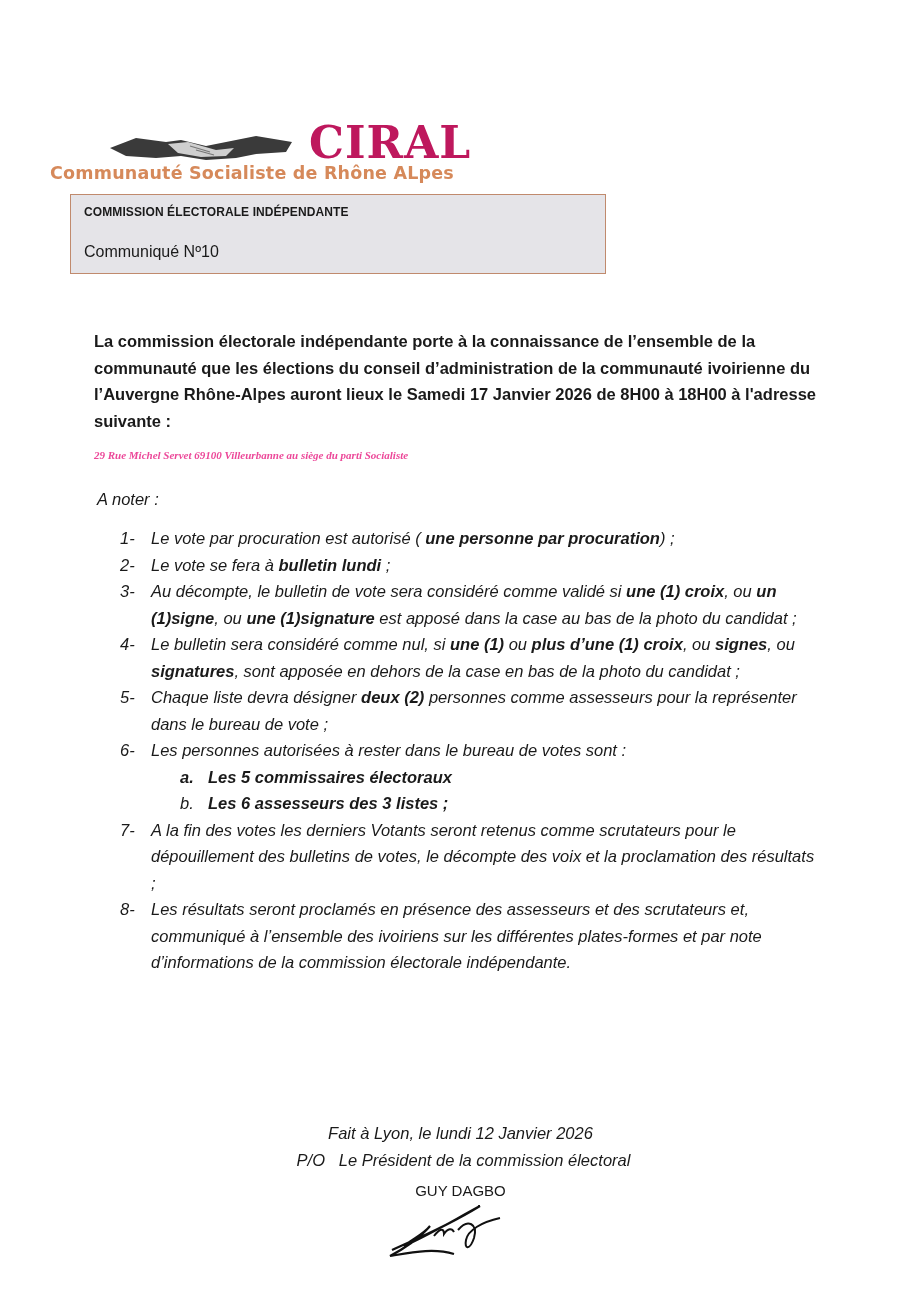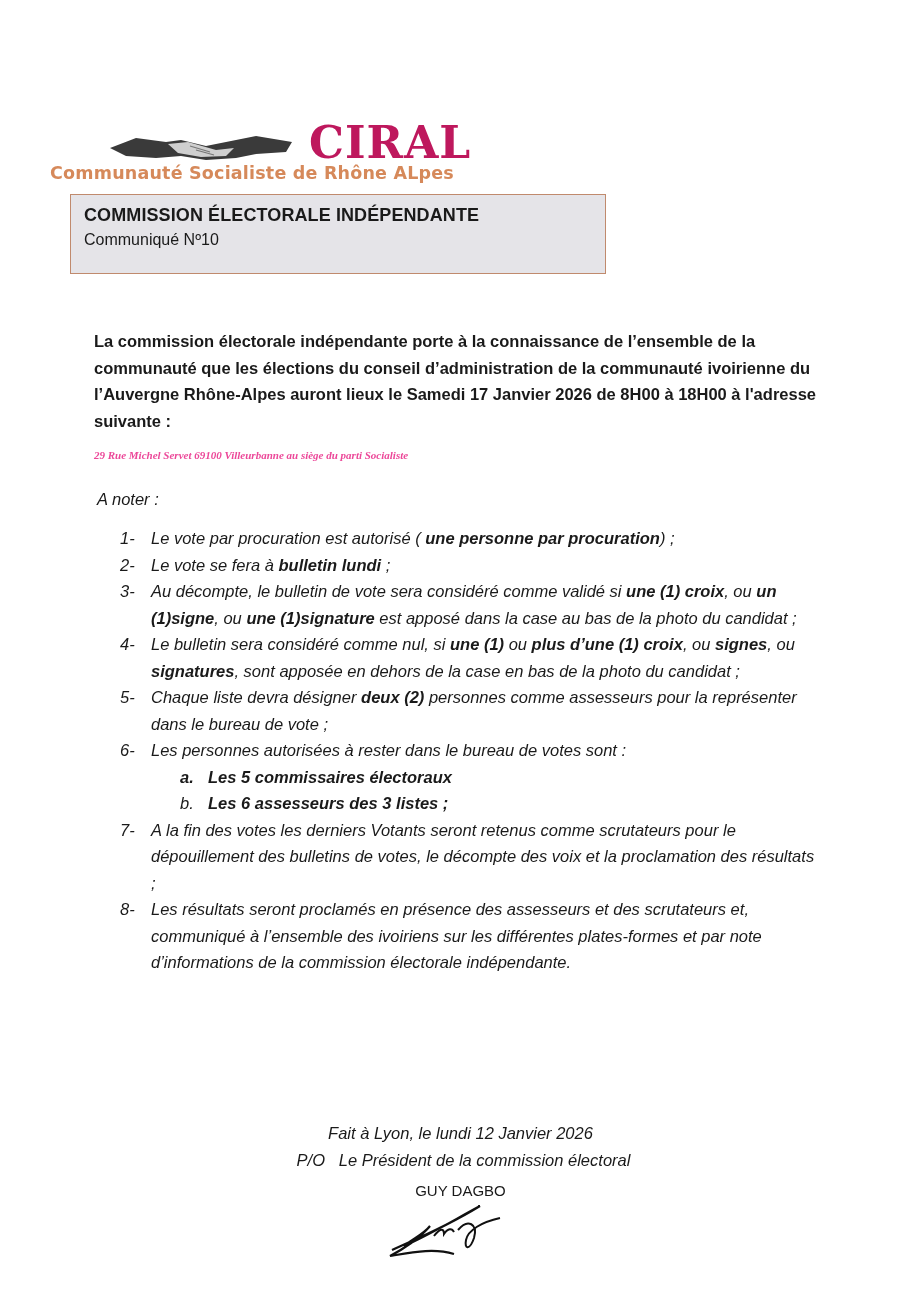--- a/index.html
+++ b/index.html
@@ -8,22 +8,22 @@
 
   .logo { position: absolute; left: 24px; top: 108px; width: 590px; height: 80px; background: #fff; }
   .handshake { position: absolute; left: 82px; top: 18px; width: 190px; height: 40px; }
   .brand { position: absolute; left: 285px; top: 12px; font-family: "DejaVu Serif", serif;
            font-weight: bold; font-size: 44px; letter-spacing: 1px; color: #be185d; line-height: 46px; }
   .tagline { position: absolute; left: 26px; top: 55px; font-family: "DejaVu Sans", sans-serif;
              font-weight: bold; font-size: 17.5px; color: #d6895a; white-space: nowrap; letter-spacing: 0.2px; }
 
   .commission-box { position: absolute; left: 70px; top: 194px; width: 536px; height: 80px;
                     background: #e5e4e8; border: 1px solid #c08a6d; box-sizing: border-box; }
-  .commission-title { position: absolute; left: 13px; top: 10px; font-weight: bold; font-size: 18px; letter-spacing: 0.1px; }
-  .communique-no { position: absolute; left: 13px; top: 36px; font-size: 16px; }
+  .commission-title { position: absolute; left: 13px; top: 10px; font-weight: bold; font-size: 12px; letter-spacing: 0.1px; }
+  .communique-no { position: absolute; left: 13px; top: 48px; font-size: 16px; }
 
   .intro { position: absolute; left: 94px; top: 328px; width: 730px; font-weight: bold; 
            font-size: 16.5px; line-height: 26.5px; }
   .address { position: absolute; left: 94px; top: 449px; font-weight: bold; font-style: italic;
              font-size: 11px; color: #ec4899; font-family: Liberation Serif, serif; }
   .note-heading { position: absolute; left: 97px; top: 490px; font-weight: normal; font-style: italic; font-size: 16.5px; }
 
   .list { position: absolute; left: 120px; top: 525px; width: 700px; font-style: italic; font-size: 16.5px; line-height: 26.5px; }
   .item { position: relative; padding-left: 31px; }
   .item .num { position: absolute; left: 0; top: 0; }

